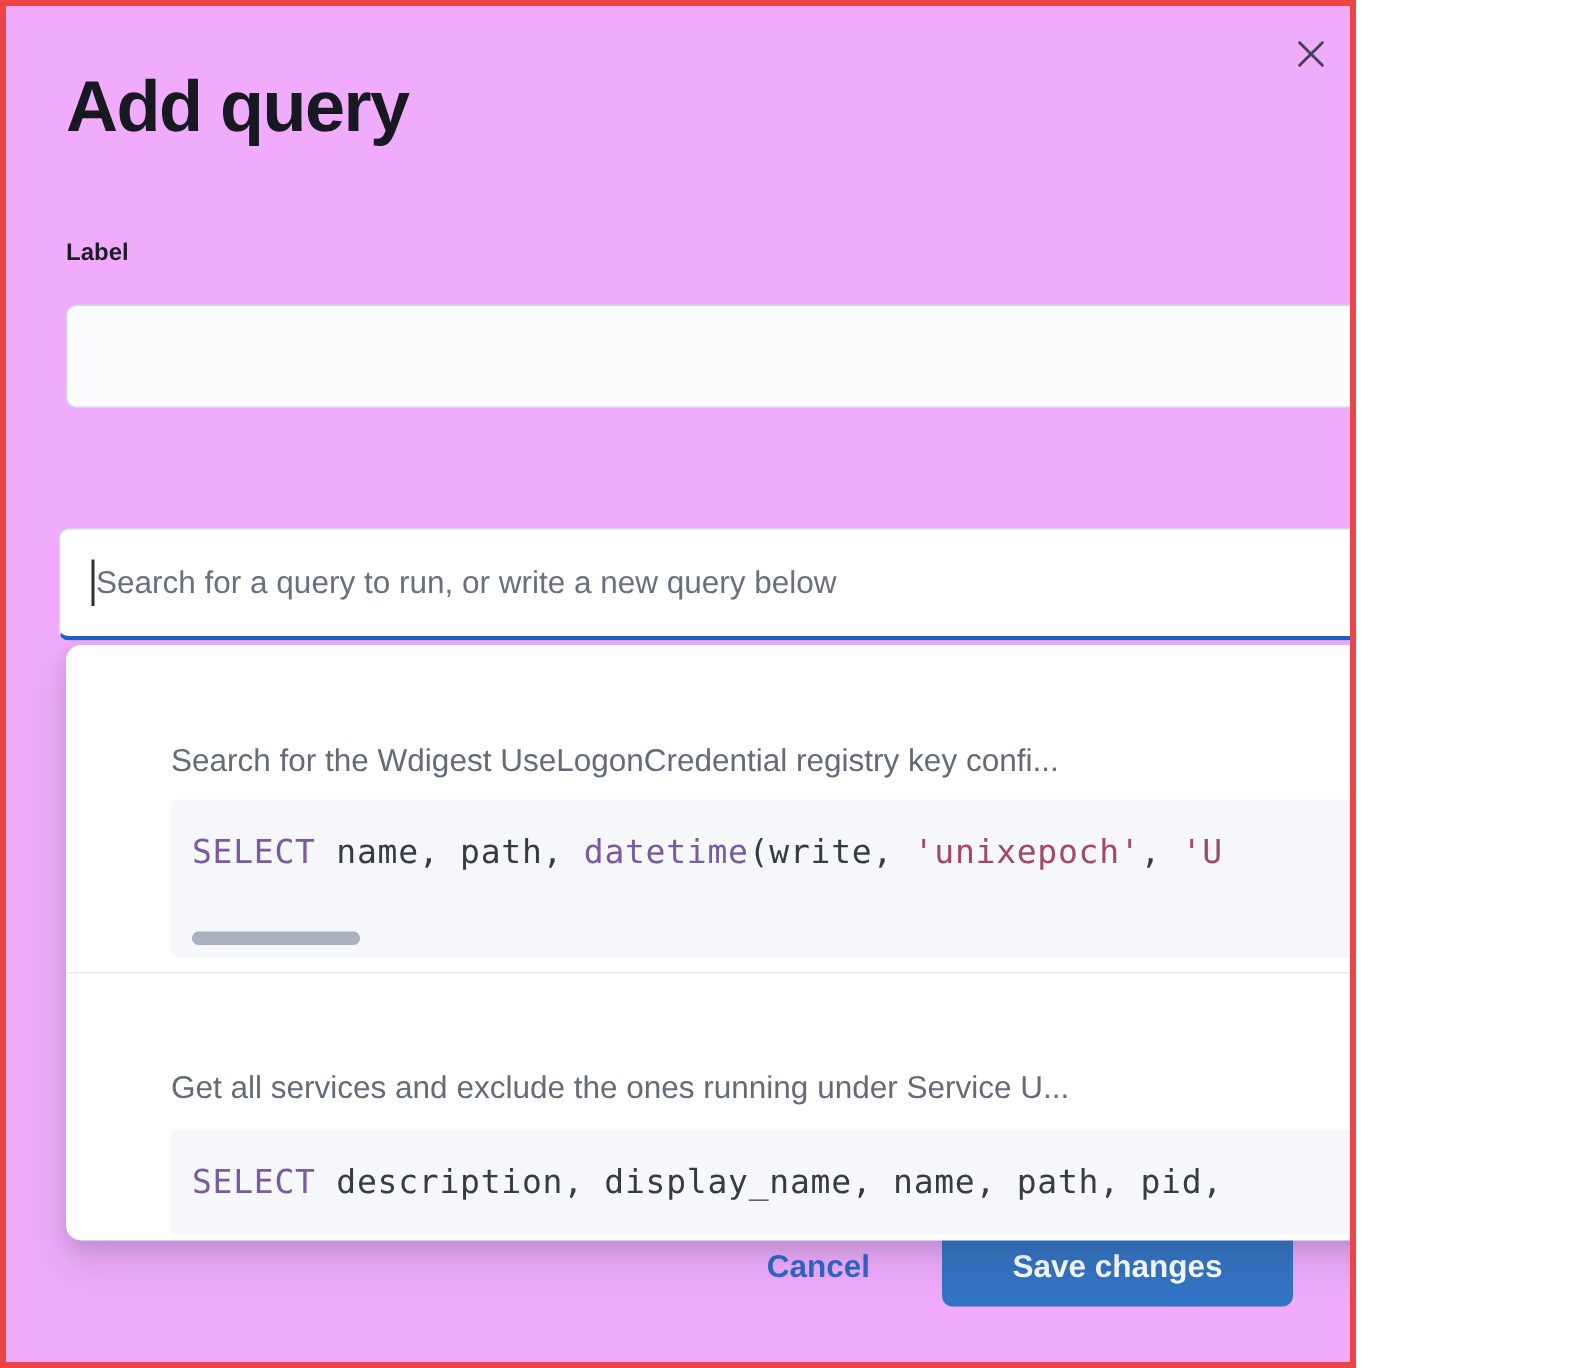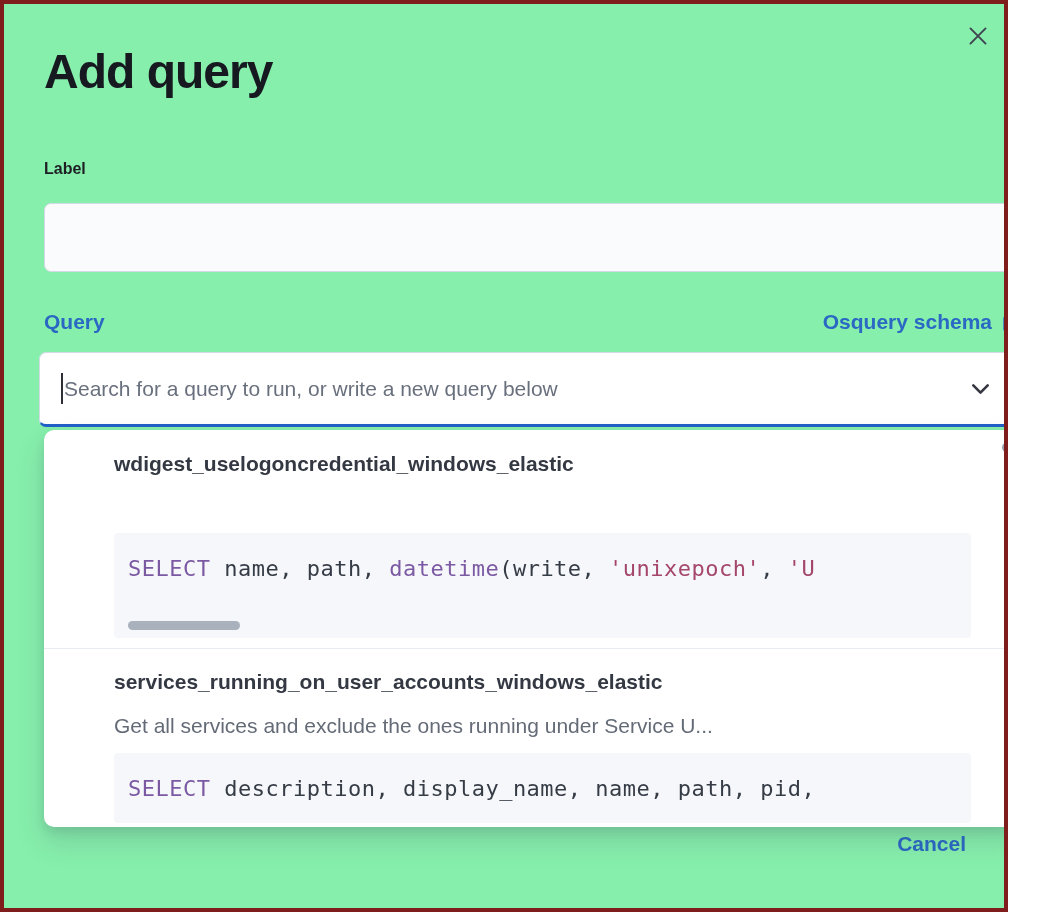--- a/index.html
+++ b/index.html
@@ -11,21 +11,21 @@
     --text-gray:#646b77;
     --border-gray:#d3dae6;
     --code-bg:#f5f7fa;
     --keyword-purple:#7b59a3;
     --string-rose:#a5476a;
     --thumb-gray:#a9b1bd;
     --divider:#e8ecf2;
   }
   *{box-sizing:border-box;}
   body{margin:0;background:#fff;font-family:"Liberation Sans",sans-serif;}
-  .frame{position:relative;width:1008px;height:912px;border:4px solid #7f1d1d;background:#86efac;overflow:hidden;}
+  .frame{position:relative;width:904px;height:912px;border:4px solid #ef4444;background:#f0abfc;overflow:hidden;}
   .modal{position:absolute;inset:0;}
 
   .close-btn{position:absolute;top:14px;right:8px;width:36px;height:36px;background:none;border:none;cursor:pointer;padding:0;}
   .close-btn svg{display:block;margin:auto;}
 
   .modal-title{position:absolute;left:40px;top:40px;margin:0;font-size:48px;font-weight:700;
     color:var(--text-dark);letter-spacing:-1px;}
 
   .field-label{position:absolute;left:40px;top:156px;font-size:16px;font-weight:700;color:#1c1e24;}
   .label-input{position:absolute;left:40px;top:199px;width:978px;height:69px;background:#fafbfd;
@@ -78,56 +78,45 @@
       <svg width="22" height="22" viewBox="0 0 16 16">
         <path d="M2.5 2.5 L13.5 13.5 M13.5 2.5 L2.5 13.5" stroke="#404450" stroke-width="1.4" fill="none" stroke-linecap="round"></path>
       </svg>
     </button>
 
     <h1 class="modal-title">Add query</h1>
 
     <div class="field-label">Label</div>
     <div class="label-input"></div>
 
-    <div class="query-row">
-      <span class="query-label">Query</span>
-      <a class="schema-link">
-        <span>Osquery schema</span>
-        <svg width="21" height="21" viewBox="0 0 16 16">
-          <path d="M12.5 9.5v3.5a1 1 0 0 1-1 1h-8a1 1 0 0 1-1-1v-8a1 1 0 0 1 1-1H7" stroke="#2a68c4" stroke-width="1.5" fill="none" stroke-linecap="round"></path>
-          <path d="M9.5 2.5h4v4" stroke="#2a68c4" stroke-width="1.5" fill="none" stroke-linecap="round" stroke-linejoin="round"></path>
-          <path d="M13.2 2.8 L8 8" stroke="#2a68c4" stroke-width="1.5" fill="none" stroke-linecap="round"></path>
-        </svg>
-      </a>
-    </div>
 
     <div class="combo">
       <span class="caret"></span>
       <span class="placeholder">Search for a query to run, or write a new query below</span>
       <svg class="combo-chevron" width="23" height="23" viewBox="0 0 16 16">
         <path d="M3 5.5 L8 10.5 L13 5.5" stroke="#343741" stroke-width="1.8" fill="none" stroke-linecap="round" stroke-linejoin="round"></path>
       </svg>
     </div>
 
     <div class="footer">
       <button class="cancel-btn">Cancel</button>
+      <button class="save-btn">Save changes</button>
     </div>
 
     <div class="dropdown">
       <span class="scroll-dot"></span>
 
-      <div class="opt-title t1">wdigest_uselogoncredential_windows_elastic</div>
+      <div class="opt-desc d1">Search for the Wdigest UseLogonCredential registry key confi...</div>
       <div class="code-block c1">
         <div class="code-line"><span class="tok-keyword">SELECT</span><span class="tok-plain"> name, path, </span><span class="tok-keyword">datetime</span><span class="tok-plain">(write, </span><span class="tok-string">'unixepoch'</span><span class="tok-plain">, </span><span class="tok-string">'U</span></div>
         <span class="hthumb"></span>
       </div>
 
       <div class="divider"></div>
 
-      <div class="opt-title t2">services_running_on_user_accounts_windows_elastic</div>
       <div class="opt-desc d2">Get all services and exclude the ones running under Service U...</div>
       <div class="code-block c2">
         <div class="code-line"><span class="tok-keyword">SELECT</span><span class="tok-plain"> description, display_name, name, path, pid,</span></div>
       </div>
     </div>
 
   </div>
 </div>
 
 </body></html>

